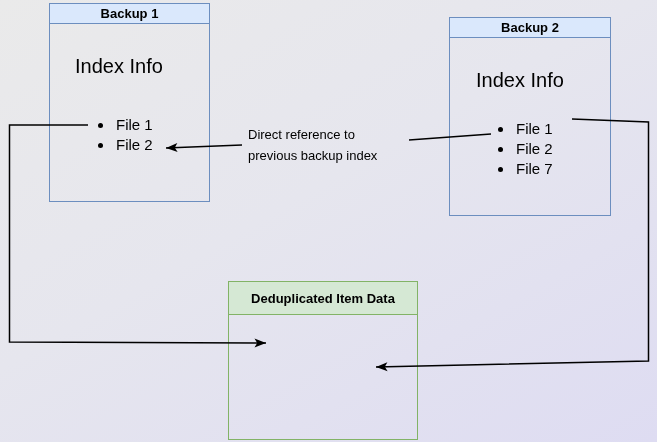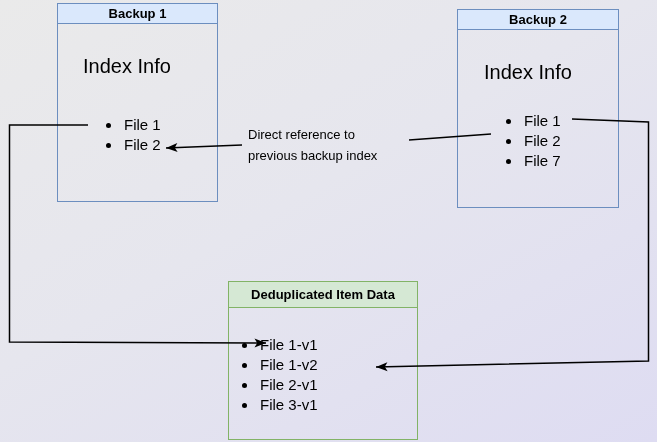--- a/index.html
+++ b/index.html
@@ -19,33 +19,33 @@
     position: absolute;
     left: 0; top: 0;
     width: 657px; height: 442px;
     pointer-events: none;
   }
   .node {
     position: absolute;
     border: 1.5px solid;
     background: transparent;
   }
-  .node.blue { border-color: #6c8ebf; margin-left: 8px; }
+  .node.blue { border-color: #6c8ebf; }
   .node.green { border-color: #82b366; }
   .node-header {
     width: 100%;
     display: flex;
     align-items: center;
     justify-content: center;
     font-weight: bold;
     font-size: 13px;
     border-bottom: 1.5px solid;
   }
   .blue .node-header { background: #dae8fc; border-color: #6c8ebf; height: 20px; }
-  .green .node-header { background: #d5e8d4; border-color: #82b366; height: 26px; }
+  .green .node-header { background: #d5e8d4; border-color: #82b366; height: 33px; }
   .body-label {
     position: absolute;
     font-size: 20px;
     line-height: 20px;
     white-space: nowrap;
   }
   ul.file-list {
     position: absolute;
     list-style: disc outside;
     font-size: 15px;
@@ -66,38 +66,32 @@
 
   <div class="node blue" style="left:49px; top:3px; width:161px; height:199px;">
     <div class="node-header">Backup 1</div>
     <div class="body-label" style="left:25px; top:52px;">Index Info</div>
     <ul class="file-list" style="left:47px; top:111px; padding-left:17px;">
       <li>File 1</li>
       <li>File 2</li>
     </ul>
   </div>
 
-  <div class="node blue" style="left:449px; top:9px; width:162px; height:199px;">
+  <div class="node blue" style="left:449px; top:17px; width:162px; height:199px;">
     <div class="node-header">Backup 2</div>
     <div class="body-label" style="left:26px; top:52px;">Index Info</div>
     <ul class="file-list" style="left:47px; top:101px; padding-left:17px;">
       <li>File 1</li>
       <li>File 2</li>
       <li>File 7</li>
     </ul>
   </div>
 
   <div class="node green" style="left:228px; top:281px; width:190px; height:159px;">
     <div class="node-header">Deduplicated Item Data</div>
-    <ul class="file-list" style="left:12px; top:53px; padding-left:17px;">
-      <li>File 1-v1</li>
-      <li>File 1-v2</li>
-      <li>File 2-v1</li>
-      <li>File 3-v1</li>
-    </ul>
   </div>
 
   <div class="edge-label" style="left:248px; top:124px; width:150px;">Direct reference to previous backup index</div>
 
   <svg class="arrows" viewBox="0 0 657 442">
     <defs>
       <marker id="arrowhead" markerUnits="userSpaceOnUse" markerWidth="14" markerHeight="11" refX="12" refY="5" orient="auto">
         <path d="M0.5,0.5 L12,5 L0.5,9.5 L3.2,5 Z" fill="#000"></path>
       </marker>
     </defs>

